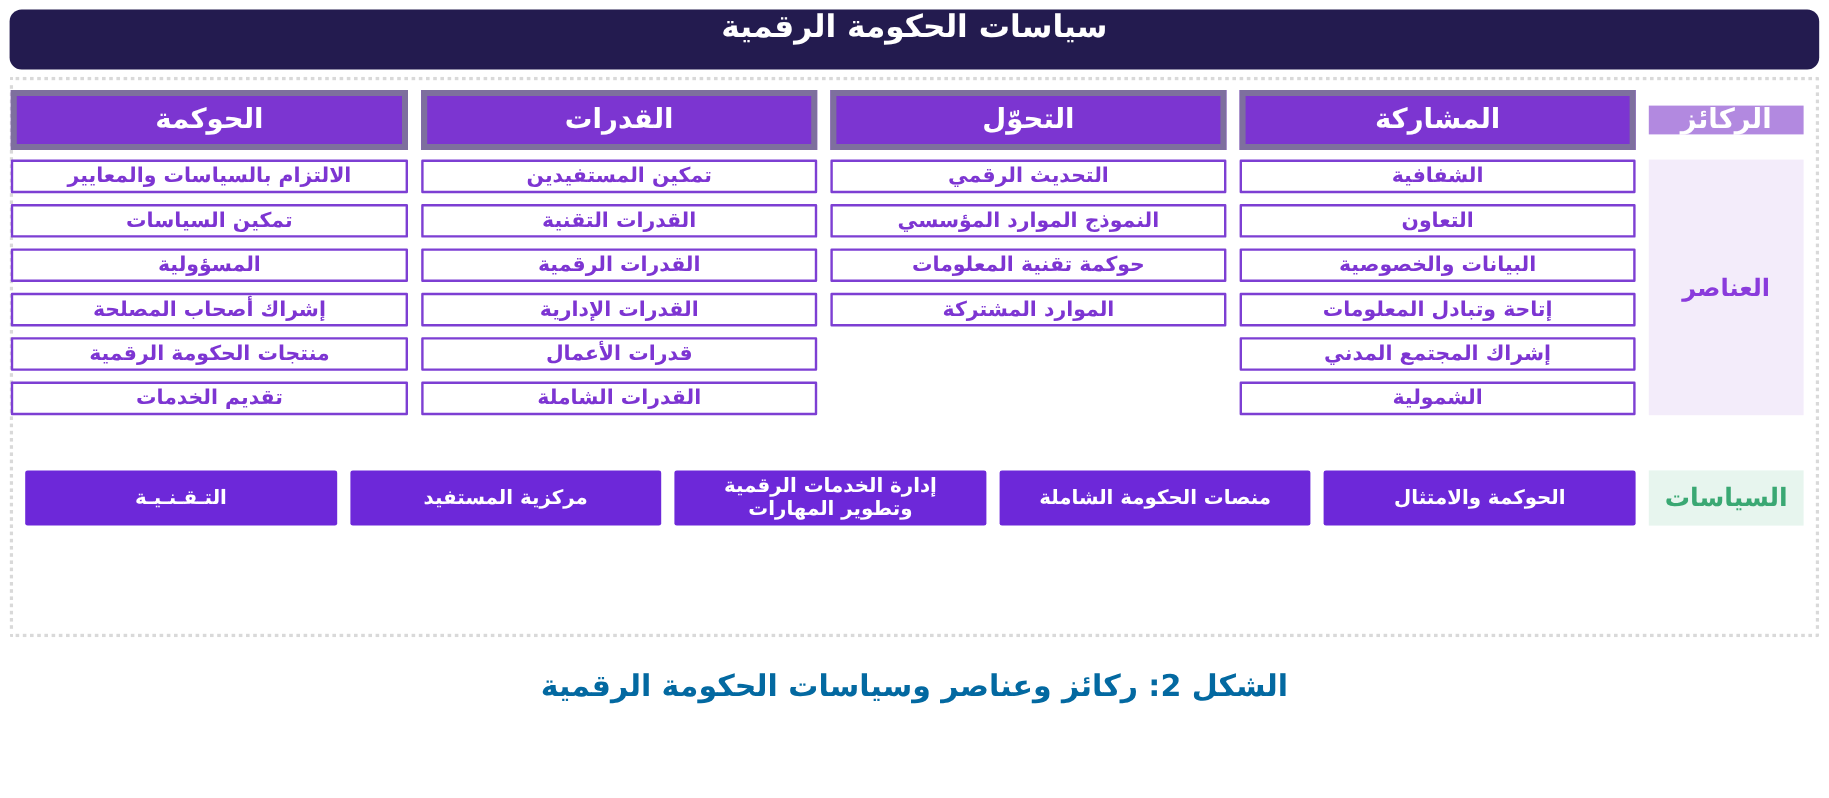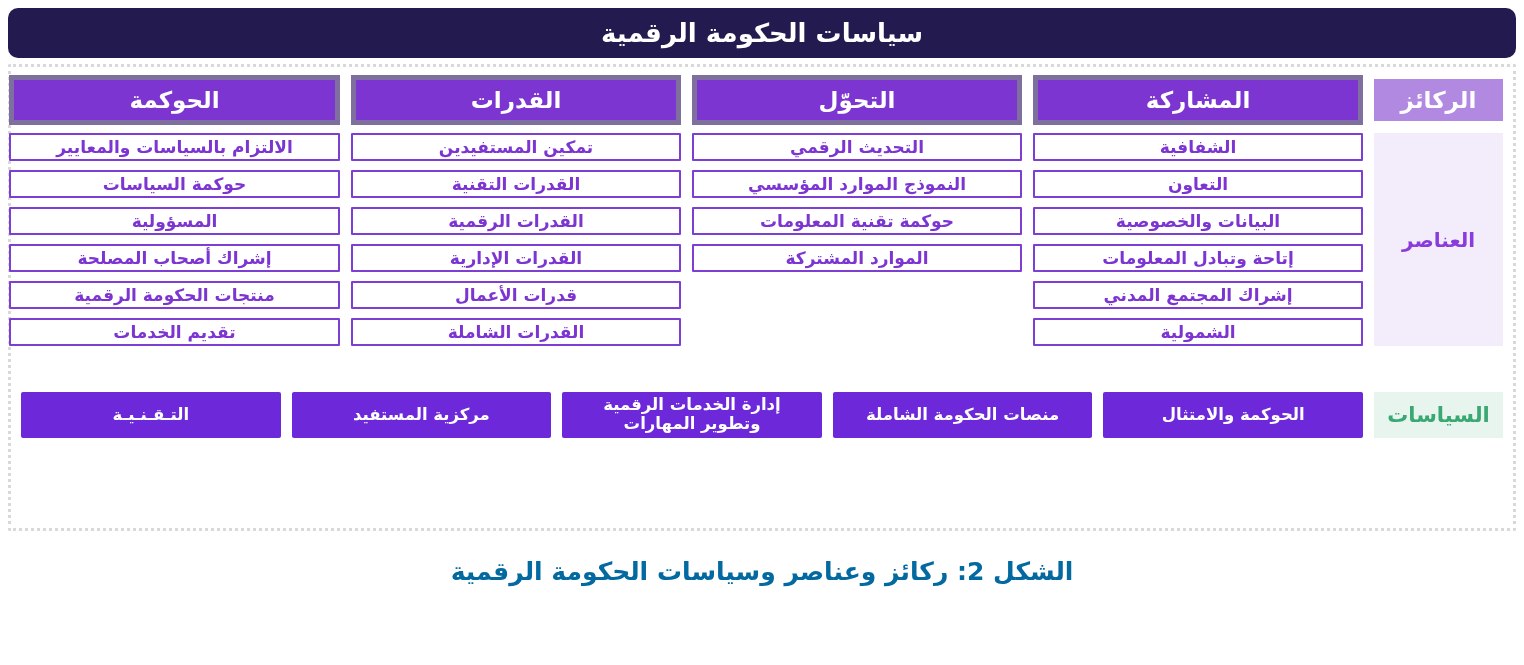--- a/index.html
+++ b/index.html
@@ -12,21 +12,20 @@
     overflow: hidden;
   }
   .page { padding: 8px; }
 
   
   .title-bar {
     height: 50px;
     background: #231b4f;
     border-radius: 10px;
     display: flex;
-    align-items: center;
     justify-content: center;
     color: #ffffff;
     font-size: 26px;
     font-weight: bold;
     margin-bottom: 6px;
   }
 
   
   .dashed-area {
     border: 3px dotted #d9d9d9;
@@ -47,21 +46,21 @@
     border: 5px solid #7e6f9e;
     display: flex;
     align-items: center;
     justify-content: center;
     color: #ffffff;
     font-size: 23px;
     font-weight: bold;
   }
   .side-label-pillars {
     align-self: center;
-    height: 42px;
+    height: 24px;
     background: #b289e0;
     color: #ffffff;
     font-size: 23px;
     font-weight: bold;
     display: flex;
     align-items: center;
     justify-content: center;
   }
   .side-label-elements {
     background: #f3ecfa;
@@ -173,21 +172,21 @@
         <div class="el-box">تمكين المستفيدين</div>
         <div class="el-box">القدرات التقنية</div>
         <div class="el-box">القدرات الرقمية</div>
         <div class="el-box">القدرات الإدارية</div>
         <div class="el-box">قدرات الأعمال</div>
         <div class="el-box">القدرات الشاملة</div>
       </div>
 
       <div class="el-col">
         <div class="el-box">الالتزام بالسياسات والمعايير</div>
-        <div class="el-box">حوكمة السياسات</div>
+        <div class="el-box">تمكين السياسات</div>
         <div class="el-box">المسؤولية</div>
         <div class="el-box">إشراك أصحاب المصلحة</div>
         <div class="el-box">منتجات الحكومة الرقمية</div>
         <div class="el-box">تقديم الخدمات</div>
       </div>
 
     </div>
 
     <div class="policies">
       <div class="side-label-policies">السياسات</div>

